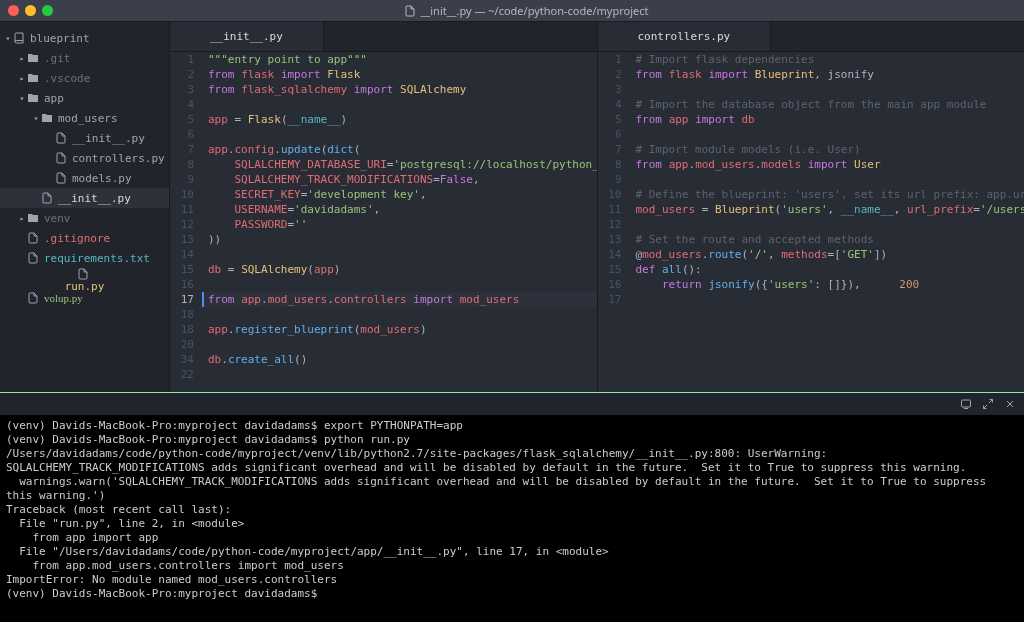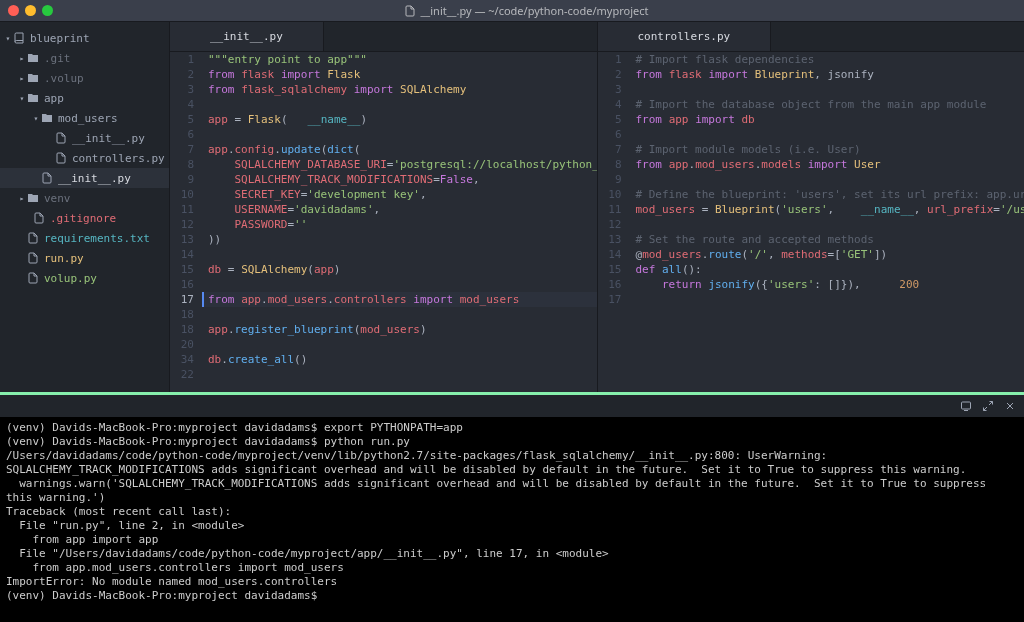--- a/index.html
+++ b/index.html
@@ -42,21 +42,21 @@
   height: 20px;
   cursor: pointer;
   color: #9da5b4;
   white-space: nowrap;
 }
 .tree-row.selected { background: #2c313a; color: #d7dae0; }
 .chev { width: 8px; display: inline-block; text-align: center; font-size: 8px; }
 .ficon { width: 14px; height: 14px; margin-right: 4px; display: inline-flex; align-items: center; justify-content: center; }
 .tree-label { font-size: 11px; }
 .tree-label.js { color: #e5c07b; }
-.tree-label.py { color: #98c379; }
+.tree-label.py { color: #98c379; font-family: Liberation Serif, serif; }
 .tree-label.git { color: #e06c75; }
 .tree-label.txt { color: #56b6c2; }
 .tree-label.dim { color: #6b717d; }
 .editors { flex: 1; display: flex; overflow: hidden; }
 .editor-pane {
   display: flex;
   flex-direction: column;
   overflow: hidden;
   background: #282c34;
 }
@@ -108,26 +108,26 @@
 .code-line { height: 15px; }
 .code-line.highlight-mark { background: #2c313c; border-left: 2px solid #568af2; margin-left: -6px; padding-left: 4px; }
 
 .c-kw { color: #c678dd; text-align: right; }
 .c-str { color: #98c379; }
 .c-cmt { color: #5c6370; }
 .c-fn { color: #61afef; }
 .c-var { color: #e06c75; }
 .c-cls { color: #e5c07b; }
 .c-num { color: #d19a66; margin-left: 32px; }
-.c-builtin { color: #56b6c2; margin-left: 20px; }
+.c-builtin { color: #56b6c2; }
 .terminal-panel {
   height: 230px;
   background: #000;
   color: #ccc;
-  border-top: 3px solid #86efac;
+  border-top: 1px solid #86efac;
   display: flex;
   flex-direction: column;
 }
 .term-header {
   height: 22px;
   background: #21252b;
   display: flex;
   justify-content: flex-end;
   align-items: center;
   padding-right: 6px;
@@ -190,21 +190,21 @@
           </span>
           <span class="tree-label dim">.git</span>
         </div>
         <div class="tree-row" style="padding-left: 18px;">
           <span class="chev">▸</span>
           <span class="ficon">
             <svg width="12" height="12" viewBox="0 0 24 24" fill="#9da5b4">
               <path d="M10 4H2v16h20V6H12l-2-2z"></path>
             </svg>
           </span>
-          <span class="tree-label dim">.volup</span>
+          <span class="tree-label dim">.vscode</span>
         </div>
         <div class="tree-row" style="padding-left: 18px;">
           <span class="chev">▾</span>
           <span class="ficon">
             <svg width="12" height="12" viewBox="0 0 24 24" fill="#9da5b4">
               <path d="M10 4H2v16h20V6H12l-2-2z"></path>
             </svg>
           </span>
           <span class="tree-label">app</span>
         </div>
@@ -230,60 +230,70 @@
         <div class="tree-row" style="padding-left: 46px;">
           <span class="chev"></span>
           <span class="ficon">
             <svg width="12" height="12" viewBox="0 0 24 24" fill="none" stroke="#9da5b4" stroke-width="2">
               <path d="M14 2H6a2 2 0 0 0-2 2v16a2 2 0 0 0 2 2h12a2 2 0 0 0 2-2V8z"></path>
               <polyline points="14 2 14 8 20 8"></polyline>
             </svg>
           </span>
           <span class="tree-label">controllers.py</span>
         </div>
+        <div class="tree-row" style="padding-left: 46px;">
+          <span class="chev"></span>
+          <span class="ficon">
+            <svg width="12" height="12" viewBox="0 0 24 24" fill="none" stroke="#9da5b4" stroke-width="2">
+              <path d="M14 2H6a2 2 0 0 0-2 2v16a2 2 0 0 0 2 2h12a2 2 0 0 0 2-2V8z"></path>
+              <polyline points="14 2 14 8 20 8"></polyline>
+            </svg>
+          </span>
+          <span class="tree-label">models.py</span>
+        </div>
         <div class="tree-row selected" style="padding-left: 32px;">
           <span class="chev"></span>
           <span class="ficon">
             <svg width="12" height="12" viewBox="0 0 24 24" fill="none" stroke="#9da5b4" stroke-width="2">
               <path d="M14 2H6a2 2 0 0 0-2 2v16a2 2 0 0 0 2 2h12a2 2 0 0 0 2-2V8z"></path>
               <polyline points="14 2 14 8 20 8"></polyline>
             </svg>
           </span>
           <span class="tree-label">__init__.py</span>
         </div>
         <div class="tree-row" style="padding-left: 18px;">
           <span class="chev">▸</span>
           <span class="ficon">
             <svg width="12" height="12" viewBox="0 0 24 24" fill="#9da5b4">
               <path d="M10 4H2v16h20V6H12l-2-2z"></path>
             </svg>
           </span>
           <span class="tree-label dim">venv</span>
         </div>
-        <div class="tree-row" style="padding-left: 24px;">
+        <div class="tree-row" style="padding-left: 18px;">
           <span class="chev"></span>
           <span class="ficon">
             <svg width="12" height="12" viewBox="0 0 24 24" fill="none" stroke="#9da5b4" stroke-width="2">
               <path d="M14 2H6a2 2 0 0 0-2 2v16a2 2 0 0 0 2 2h12a2 2 0 0 0 2-2V8z"></path>
               <polyline points="14 2 14 8 20 8"></polyline>
             </svg>
           </span>
           <span class="tree-label git">.gitignore</span>
         </div>
         <div class="tree-row" style="padding-left: 18px;">
           <span class="chev"></span>
           <span class="ficon">
             <svg width="12" height="12" viewBox="0 0 24 24" fill="none" stroke="#9da5b4" stroke-width="2">
               <path d="M14 2H6a2 2 0 0 0-2 2v16a2 2 0 0 0 2 2h12a2 2 0 0 0 2-2V8z"></path>
               <polyline points="14 2 14 8 20 8"></polyline>
             </svg>
           </span>
           <span class="tree-label txt">requirements.txt</span>
         </div>
-        <div class="tree-row" style="padding-left: 18px;">
+        <div class="tree-row" style=" flex-direction: column;">
           <span class="chev"></span>
           <span class="ficon">
             <svg width="12" height="12" viewBox="0 0 24 24" fill="none" stroke="#9da5b4" stroke-width="2">
               <path d="M14 2H6a2 2 0 0 0-2 2v16a2 2 0 0 0 2 2h12a2 2 0 0 0 2-2V8z"></path>
               <polyline points="14 2 14 8 20 8"></polyline>
             </svg>
           </span>
           <span class="tree-label js">run.py</span>
         </div>
         <div class="tree-row" style="padding-left: 18px;">

